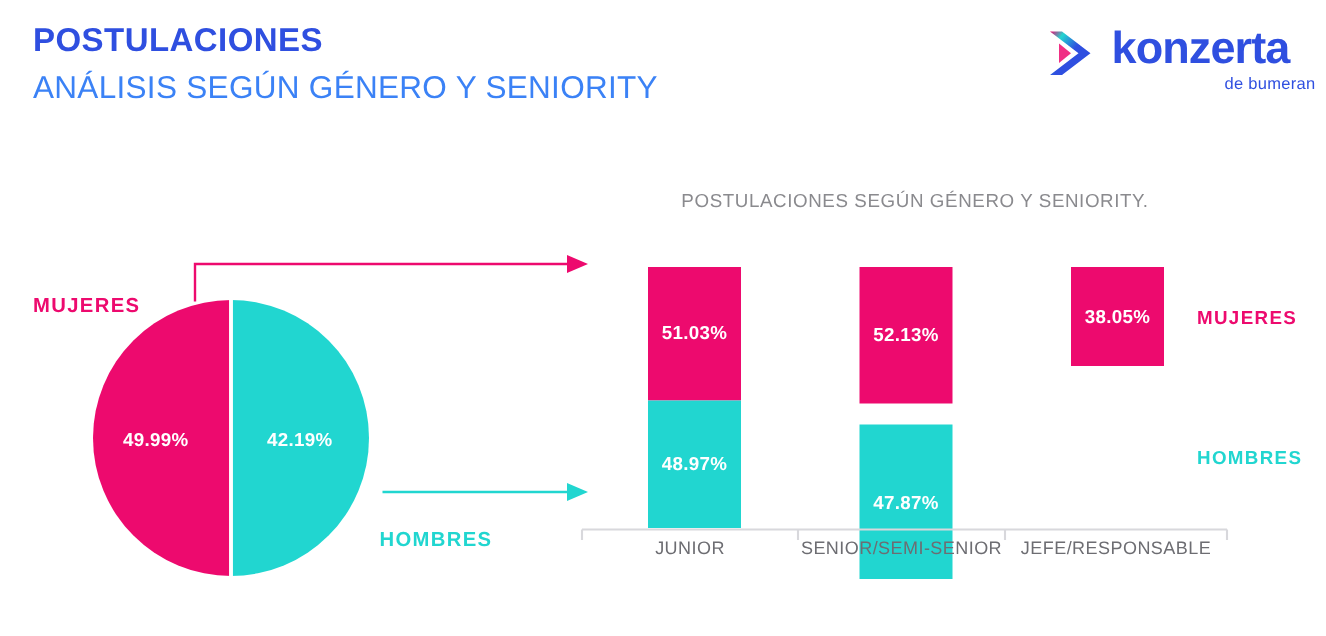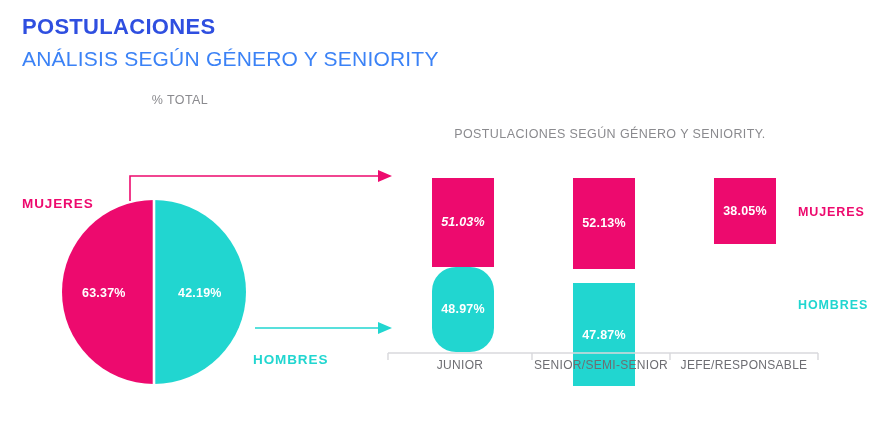--- a/index.html
+++ b/index.html
@@ -93,53 +93,68 @@
   .legend.men   { top: 298px; color: #21d6d0; }
 </style>
 </head>
 <body>
 
 <div id="stage">
 
   <div class="title-main">POSTULACIONES</div>
   <div class="title-sub">ANÁLISIS SEGÚN GÉNERO Y SENIORITY</div>
 
+  <div class="logo">
+    <svg class="logo-mark" viewBox="0 0 38 34">
+      <defs>
+        <linearGradient id="chevGrad" x1="0" y1="0" x2="1" y2="0.85">
+          <stop offset="0%" stop-color="#ed0a6e"></stop>
+          <stop offset="22%" stop-color="#21d6d0"></stop>
+          <stop offset="55%" stop-color="#2f4fe0"></stop>
+          <stop offset="100%" stop-color="#2f4fe0"></stop>
+        </linearGradient>
+      </defs>
+      <path d="M3 2 L22 16.5 L3 31 L11 31 L30 16.5 L11 2 Z" fill="url(#chevGrad)"></path>
+      <path d="M9 10 L17 16.5 L9 23 Z" fill="#ed0a6e" opacity="0.85"></path>
+    </svg>
+    <div class="logo-word">konzerta</div>
+    <div class="logo-tag">de bumeran</div>
+  </div>
 
   <div class="cap cap-left">
-    <div>% TOTAL</div>
   </div>
   <div class="cap cap-right">POSTULACIONES SEGÚN GÉNERO Y SENIORITY.</div>
 
   <svg class="arrows" viewBox="0 0 884 424">
 
     <path d="M130 201 L130 176 L378 176" stroke="#ed0a6e" stroke-width="1.6" fill="none"></path>
     <polygon points="378,170 392,176 378,182" fill="#ed0a6e"></polygon>
 
     <line x1="255" y1="328" x2="378" y2="328" stroke="#21d6d0" stroke-width="1.6"></line>
     <polygon points="378,322 392,328 378,334" fill="#21d6d0"></polygon>
   </svg>
 
   <svg class="pie" viewBox="0 0 184 184">
     <path d="M92 92 L92 0 A92 92 0 0 0 92 184 Z" fill="#ed0a6e"></path>
     <path d="M92 92 L92 184 A92 92 0 0 0 92 0 Z" fill="#21d6d0"></path>
     <line x1="92" y1="0" x2="92" y2="184" stroke="#ffffff" stroke-width="2.6"></line>
   </svg>
-  <div class="pie-label women">63.37%</div>
+  <div class="pie-label women">49.99%</div>
   <div class="pie-label men">42.19%</div>
 
   <div class="label-women-pie">MUJERES</div>
   <div class="label-men-pie">HOMBRES</div>
 
   <div class="bars">
 
     <div class="bar" style="left:52px; top:18px; height:174px;">
-      <div class="seg seg-women" style="top:0; height:88.8px;font-style:italic;">
+      <div class="seg seg-women" style="top:0; height:88.8px;">
         <span>51.03%</span>
       </div>
-      <div class="seg seg-men" style="top:88.8px; height:85.2px;border-radius:24px;">
+      <div class="seg seg-men" style="top:88.8px; height:85.2px;">
         <span>48.97%</span>
       </div>
     </div>
 
     <div class="bar" style="left:193px; top:18px; height:174px;">
       <div class="seg seg-women" style="top:0; height:90.7px;">
         <span>52.13%</span>
       </div>
       <div class="seg seg-men" style="top:105px; height:103px;">
         <span>47.87%</span>

